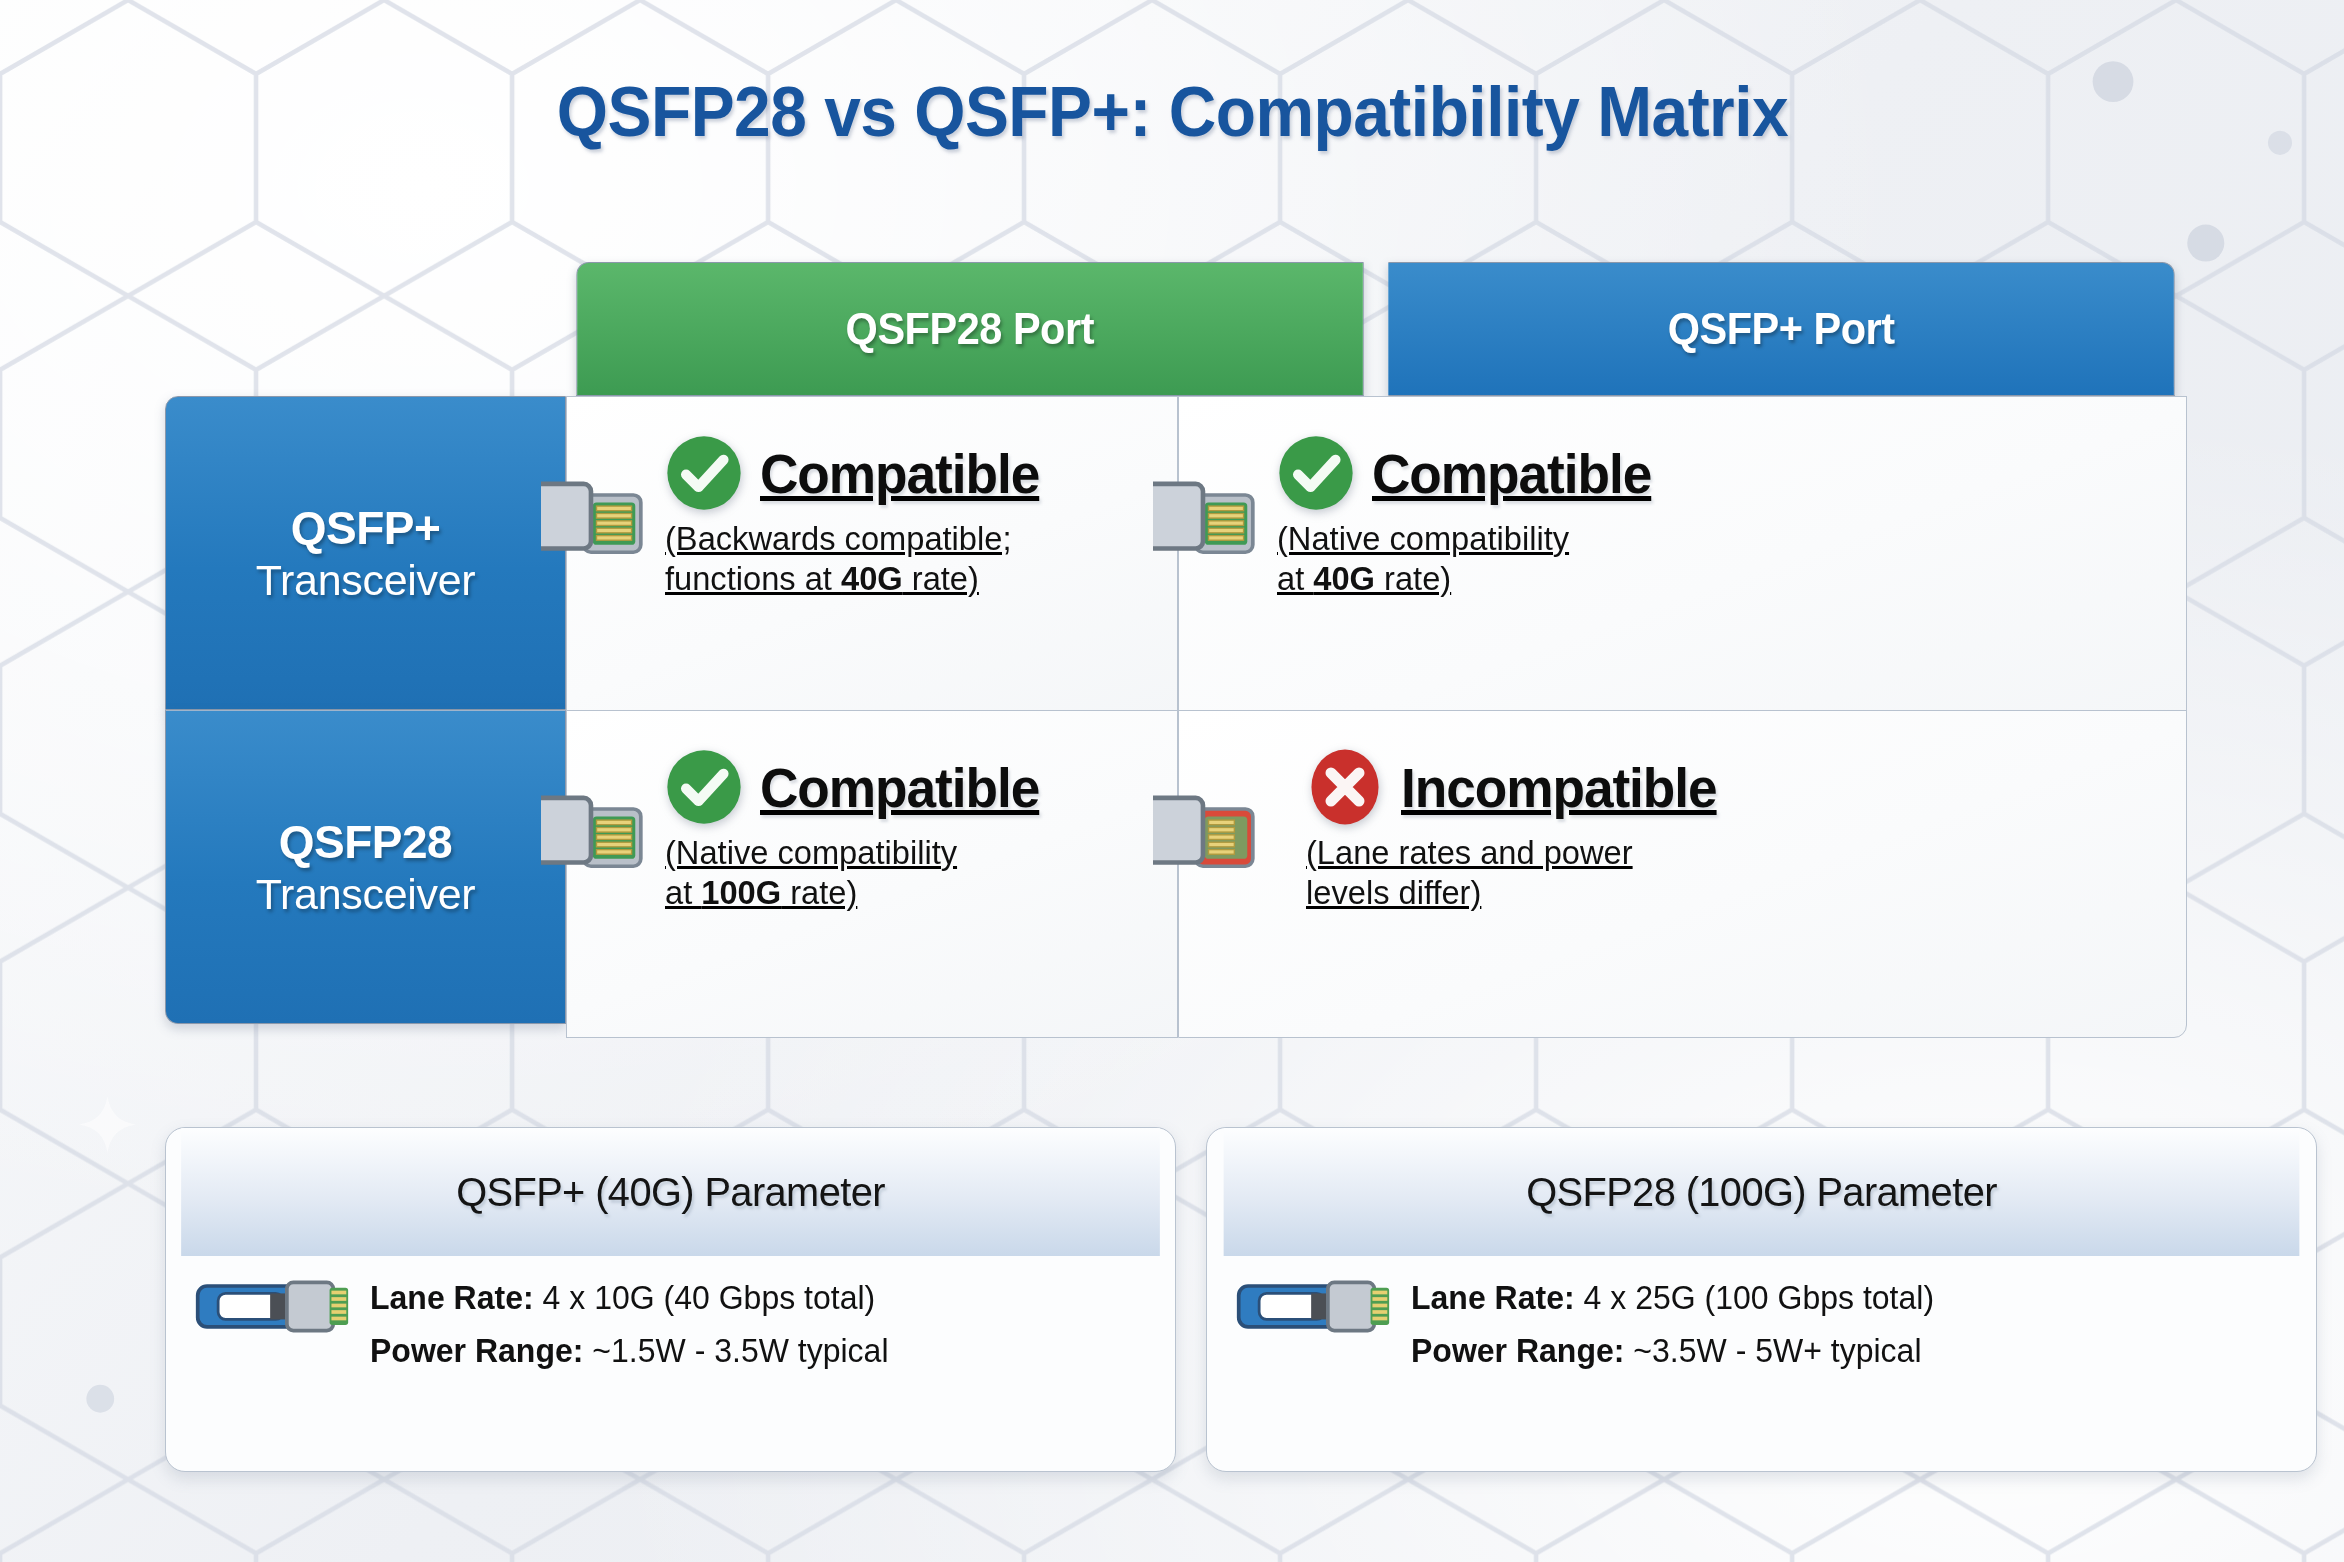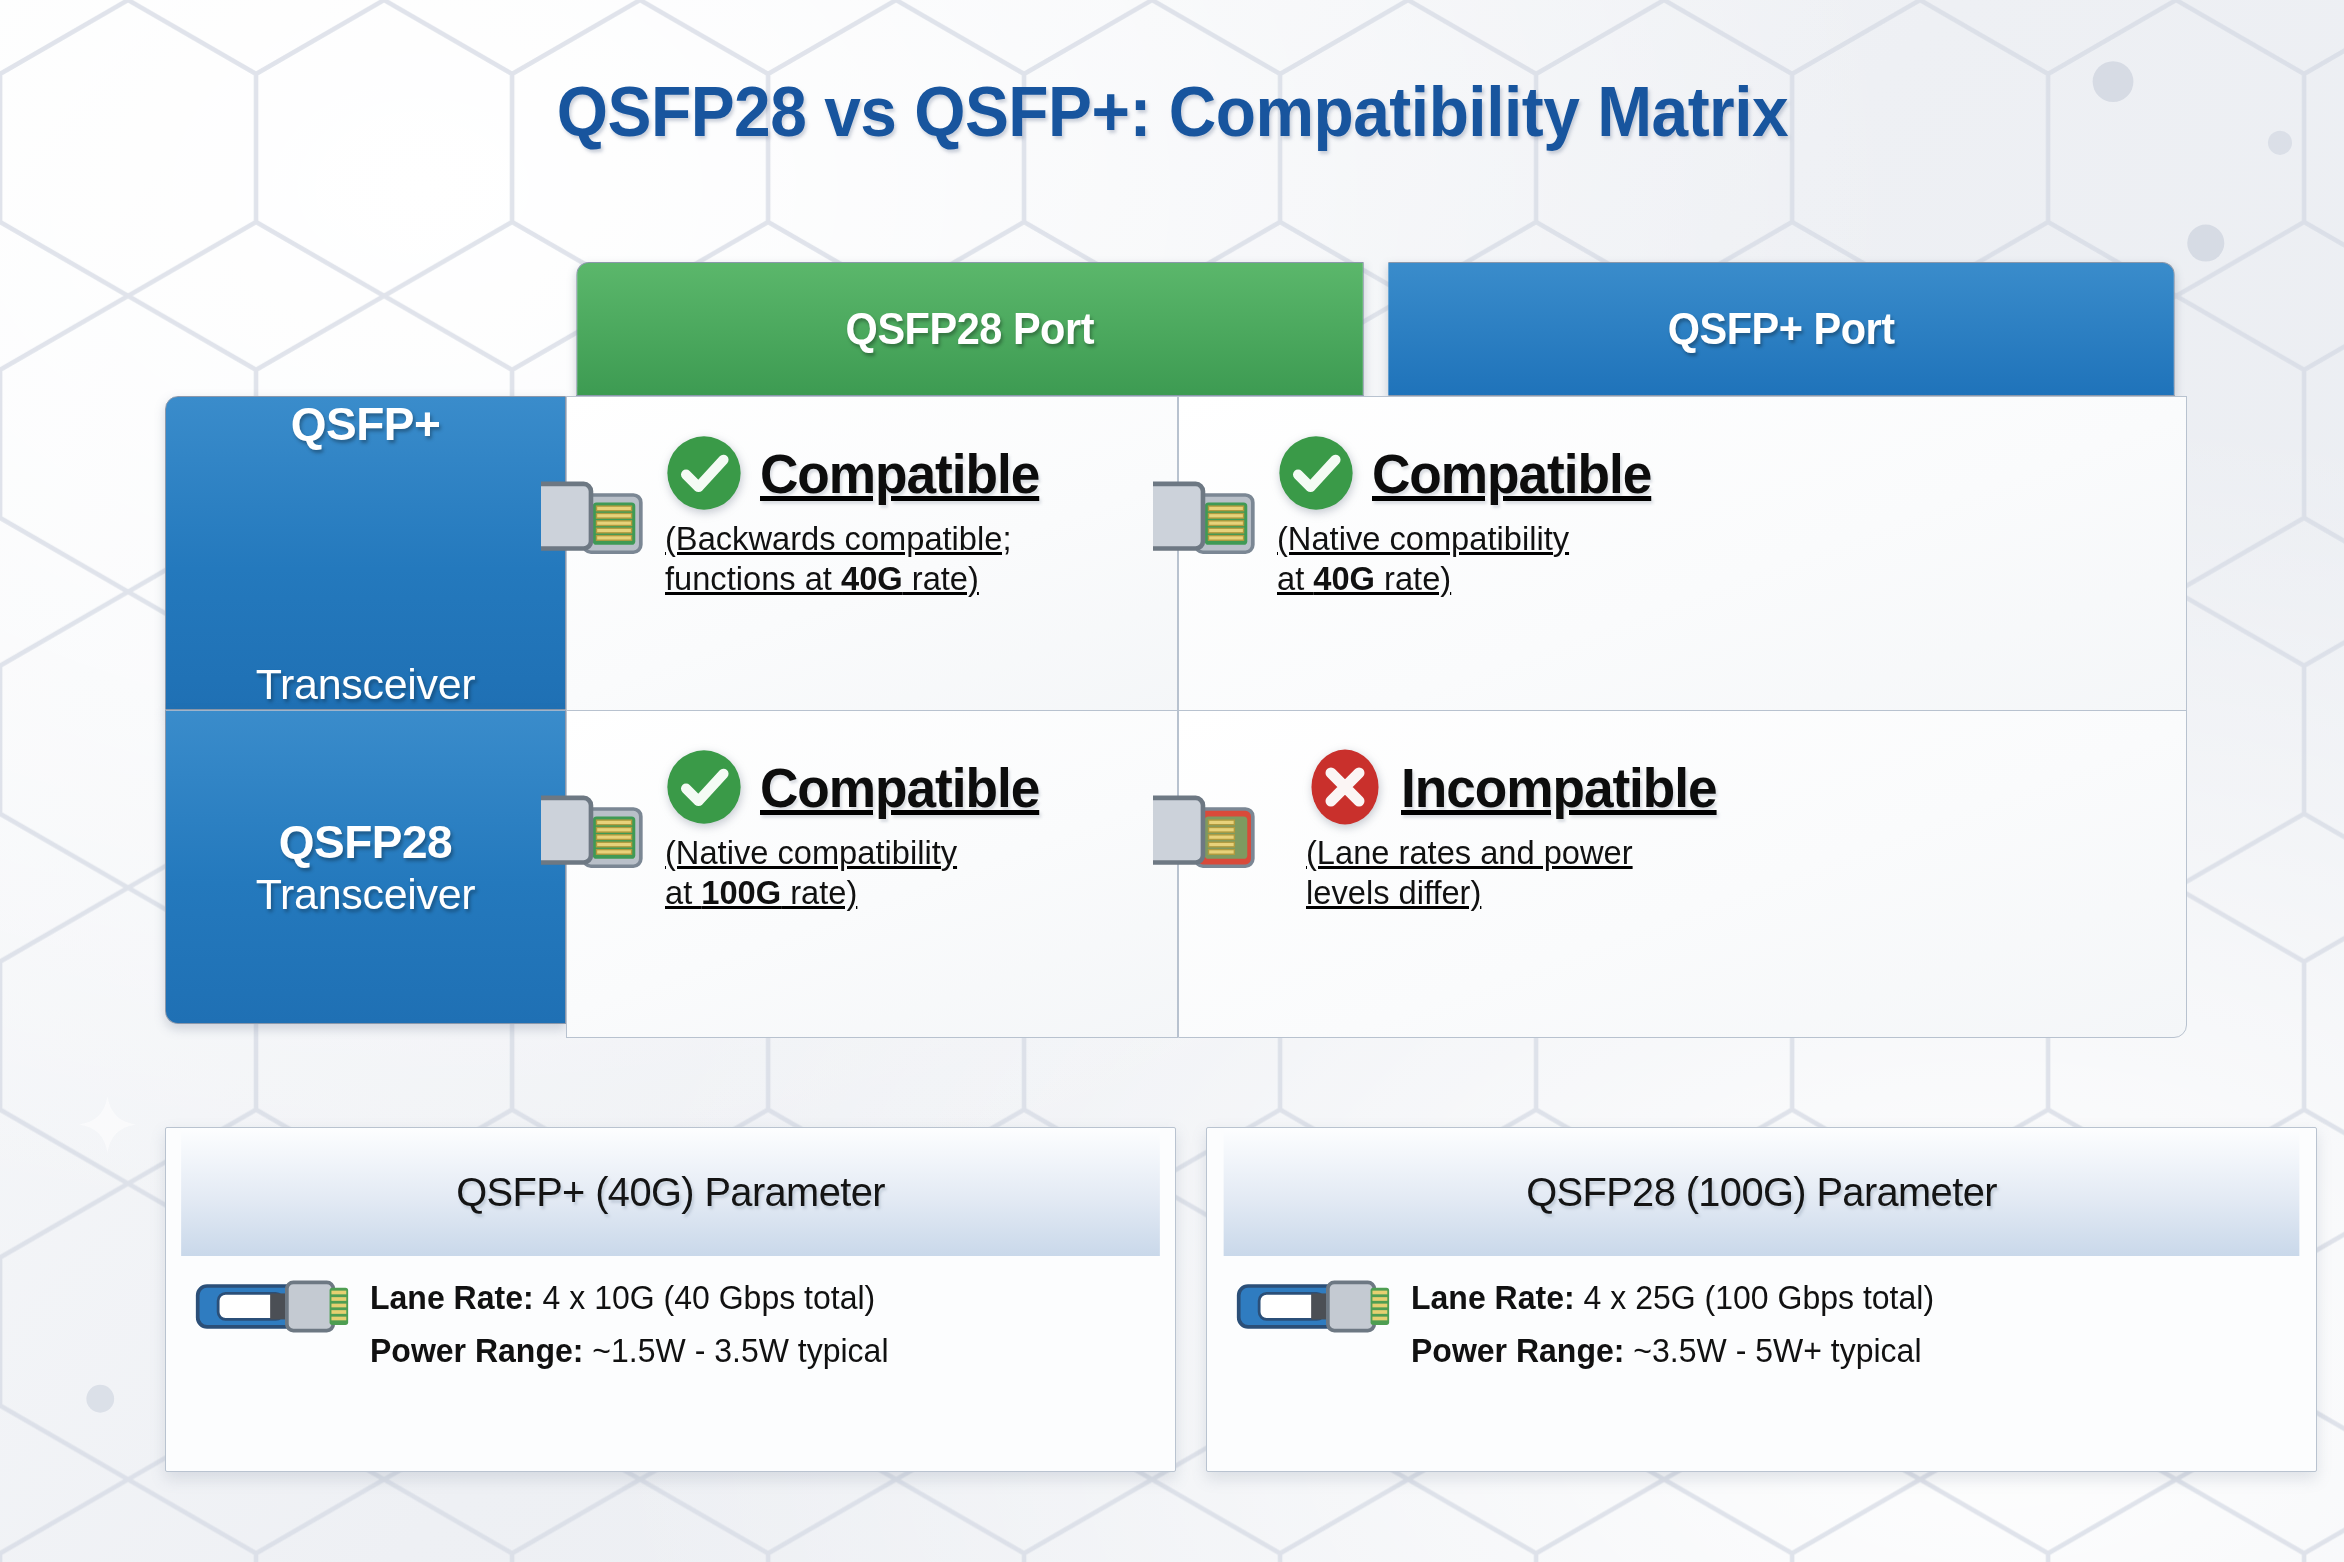--- a/index.html
+++ b/index.html
@@ -51,21 +51,21 @@
 
   #grid-body{ position:absolute; left:0; top:134px; width:2022px; height:627px; }
   .labelcol{
     position:absolute; left:0; width:401px; height:314px;
     background:linear-gradient(180deg,#3a8ccb 0%,#2479bd 55%, #1f70b4 100%);
     border:1.9px solid #8b98ab;
     display:flex; flex-direction:column; align-items:center; justify-content:center;
     color:#fff;
     box-shadow:0 4.6px 10.2px rgba(90,105,130,.26);
   }
-  #labelcol-qsfpplus{ top:0; border-radius:13px 0 0 0;justify-content:space-between; }
+  #labelcol-qsfpplus{ top:0; border-radius:13px 0 0 0; }
   #labelcol-qsfp28{ top:314px; border-radius:0 0 0 13px; border-top:0.9px solid #9fb4cb;}
   .labelcol .l1{ font-size:46px; font-weight:bold; letter-spacing:-0.5px;
                  text-shadow:1.9px 2.8px 3.7px rgba(0,0,0,.30); }
   .labelcol .l2{ font-size:43px; font-weight:normal; letter-spacing:-0.3px; margin-top:1.9px;
                  text-shadow:1.9px 2.8px 3.7px rgba(0,0,0,.30); }
 
   .cell{
     position:absolute; width:612px; height:328px;
     background:linear-gradient(160deg,#ffffff 0%, #fafbfc 55%, #f4f6f8 100%);
     border:1.9px solid #b8c2cf;
@@ -85,21 +85,21 @@
                 text-shadow:1.9px 2.8px 2.8px rgba(140,150,165,.30);}
   .status-note{ font-size:34px; color:#111; line-height:1.19; margin-top:5.6px;
                 transform:scaleX(.96); transform-origin:left center; }
   .status-note b{ font-weight:bold; }
 
   .badge{ width:78px; height:78px; flex:0 0 auto; filter:drop-shadow(1.9px 3.7px 4.6px rgba(90,100,120,.35)); }
 
   
   .panel{
     position:absolute; top:1127px; height:345px; z-index:6;
-    border:1.9px solid #b9c3d0; border-radius:2px;
+    border:1.9px solid #b9c3d0; border-radius:20px;
     background:#fcfdfe; overflow:hidden;
     box-shadow:0 6.5px 15px rgba(100,115,140,.18);
   }
   #panel-left{ left:165px; width:1011px; }
   #panel-right{ left:1206px; width:1111px; }
   .panel-head{
     height:128px; display:flex; align-items:center; justify-content:center;
     background:linear-gradient(180deg,#fdfeff 0%,#e3eaf4 55%,#c9d8ea 100%);
     font-size:41px; color:#141414; letter-spacing:-0.6px;
     transform:scaleX(.97);

